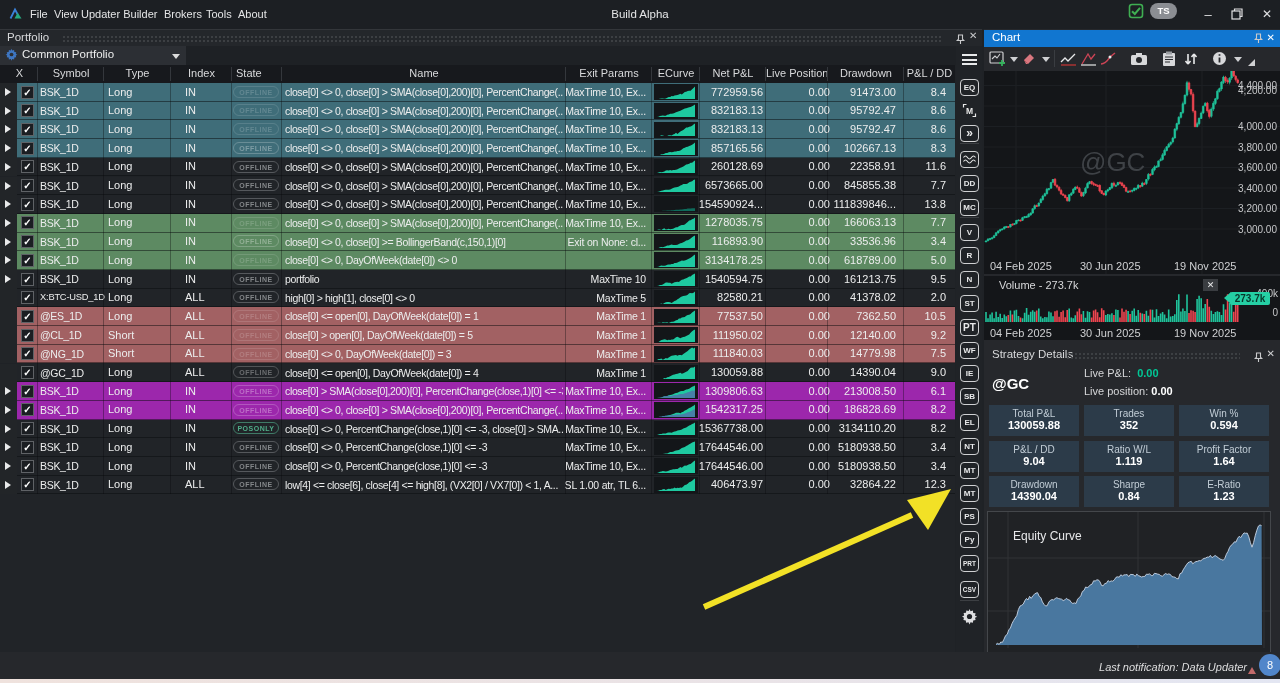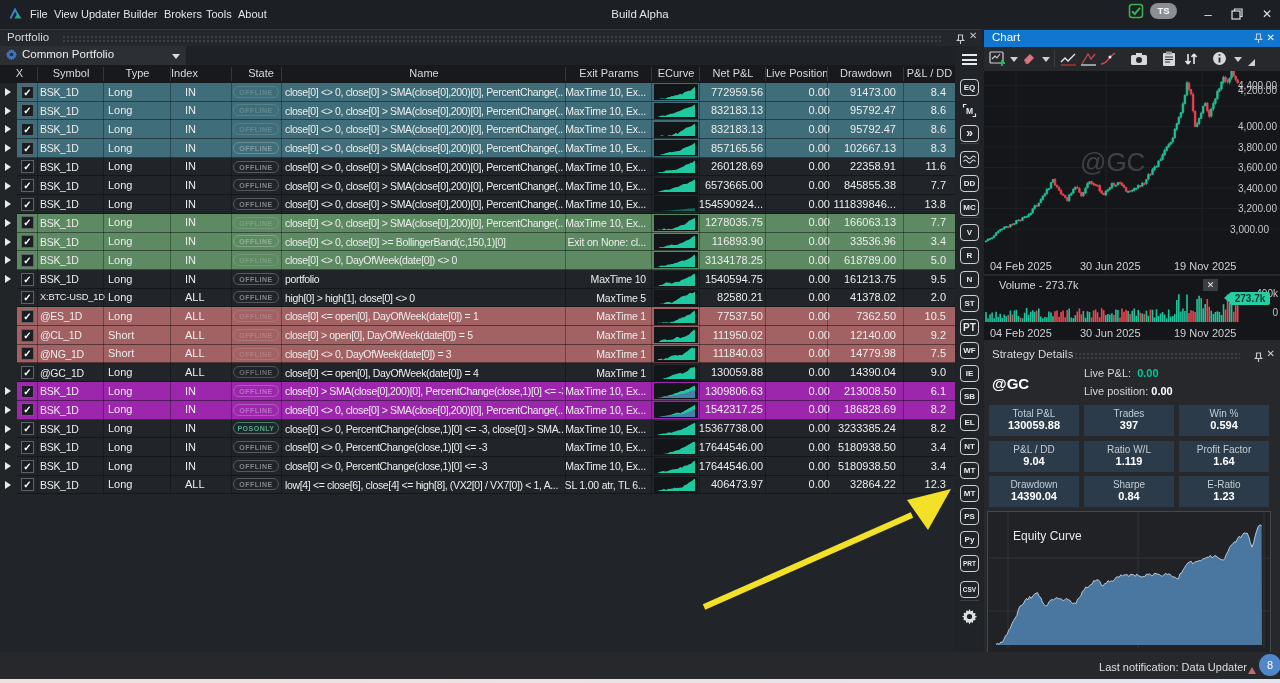--- a/index.html
+++ b/index.html
@@ -62,21 +62,21 @@
 .axlabel { position:absolute; font-size:10px; color:#c6c7c9; }
 .dlabel { position:absolute; font-size:10.5px; color:#cfd0d2; }
 #sdhdr { position:absolute; left:0; top:318px; width:296px; height:17px; background:#26282c; }
 #sdhdr .t { position:absolute; left:8px; top:1px; font-size:11.5px; color:#d7d8da; }
 #sddots { position:absolute; left:82px; right:40px; top:5px; height:8px;
   background-image:radial-gradient(#3e4145 0.7px, transparent 0.8px); background-size:4px 4px; }
 .statbox { position:absolute; width:90px; height:31px; background:#2c3b49; text-align:center; }
 .statbox .l { display:block; margin-top:3px; font-size:10px; color:#c2cdd6; }
 .statbox .v { display:block; font-size:11px; font-weight:bold; color:#fff; }
 #eqpanel { position:absolute; left:3px; top:482px; width:284px; height:144px; background:#202225; border:1px solid #44474b; }
-#statusbar { position:absolute; left:0; top:652px; width:1280px; height:27px; background:#26282c; }
+#statusbar { position:absolute; left:0; top:652px; width:1280px; height:27px; background:#26282c;font-style:italic; }
 #statusbar .t { position:absolute; right:33px; top:9px; font-size:11px; color:#dededf; }
 #bottomstrip { position:absolute; left:0; top:679px; width:1280px; height:4px;
   background:linear-gradient(90deg,#efe2dd,#e9e3e7 60%,#e3e6f2); }
 #notifbadge { position:absolute; left:1259px; top:654px; width:22px; height:22px; border-radius:50%; background:#5186ca; color:#fff; font-size:11px; text-align:center; line-height:22px; }
 .winbtn { position:absolute; top:0; height:29px; line-height:29px; color:#dfe0e2; text-align:center; }
 </style></head>
 <body>
 <div id="titlebar">
   <svg class="abs" style="left:9px;top:7px" width="14" height="14" viewBox="0 0 14 14">
     <path d="M1.5 11.5L6 2.5l3 5.5" stroke="#3b82d9" stroke-width="1.8" fill="none"></path>
@@ -118,22 +118,22 @@
       </svg>
     <span class="t">Common Portfolio</span>
     <i class="caret"></i>
   </div>
 </div>
 
 <div id="thead">
   <span style="left:8px;width:23px;text-align:center">X</span>
   <span style="left:38px;width:66px;text-align:center">Symbol</span>
   <span style="left:104px;width:67px;text-align:center">Type</span>
-  <span style="left:171px;width:61px;text-align:left">Index</span>
-  <span style="left:236px;width:50px;text-align:center">State</span>
+  <span style="left:171px;width:61px;text-align:center">Index</span>
+  <span style="left:236px;width:50px;">State</span>
   <span style="left:282px;width:284px;text-align:center">Name</span>
   <span style="left:566px;width:86px;text-align:center">Exit Params</span>
   <span style="left:652px;width:48px;text-align:center">ECurve</span>
   <span style="left:700px;width:66px;text-align:center">Net P&amp;L</span>
   <span style="left:766px;width:62px;text-align:center">Live Position</span>
   <span style="left:828px;width:76px;text-align:center">Drawdown</span>
   <span style="left:904px;width:51px;text-align:center">P&amp;L / DD</span>
   <i class="hsep" style="left:37px"></i>
     <i class="hsep" style="left:103px"></i>
   <i class="hsep" style="left:170px"></i>
@@ -516,21 +516,21 @@
       <span class="badge pos">POSONLY</span>
       <span class="cell cname">close[0] &lt;&gt; 0, PercentChange(close,1)[0] &lt;= -3, close[0] &gt; SMA...</span>
       <span class="cell cexit">MaxTime 10, Ex...</span>
       <span class="ecurve">
         <svg width="40" height="15" viewBox="0 0 40 15">
           <path d="M1 14L1.0 14.0L2.5 13.6L3.9 12.9L5.4 13.1L6.8 12.6L8.3 12.4L9.8 12.6L11.2 11.7L12.7 11.5L14.2 11.6L15.6 11.7L17.1 11.1L18.5 10.4L20.0 10.3L21.5 9.5L22.9 9.3L24.4 9.1L25.8 8.5L27.3 7.6L28.8 7.1L30.2 6.5L31.7 5.5L33.2 4.4L34.6 4.1L36.1 2.9L37.5 2.6L39.0 1.5L39 14Z" fill="#1ec9a0"></path>
         </svg>
       </span>
       <span class="cell cnet">15367738.00</span>
       <span class="cell clive">0.00</span>
-      <span class="cell cdd">3233385.24</span>
+      <span class="cell cdd">3134110.20</span>
       <span class="cell cpldd">8.2</span>
     </div>
 <div class="row dark" style="top:438.3px">
       <i class="acell"></i>
       <i class="arr"></i>
       <span class="cbx">✓</span>
       <span class="cell csym">BSK_1D</span>
       <span class="cell ctyp">Long</span>
       <span class="cell cidx">IN</span>
       <span class="badge vis">OFFLINE</span>
@@ -757,21 +757,21 @@
       </g>
       <text x="96" y="100" fill="#4d5156" font-size="26" font-family="Liberation Sans" opacity="0.75">@GC</text>
     </svg>
     <span class="axlabel" style="right:3px;top:9px">4,400.00</span>
     <span class="axlabel" style="right:3px;top:14px">4,200.00</span>
     <span class="axlabel" style="right:3px;top:50px">4,000.00</span>
     <span class="axlabel" style="right:3px;top:70.5px">3,800.00</span>
     <span class="axlabel" style="right:3px;top:91px">3,600.00</span>
     <span class="axlabel" style="right:3px;top:111.5px">3,400.00</span>
     <span class="axlabel" style="right:3px;top:132px">3,200.00</span>
-    <span class="axlabel" style="right:11px;top:152.5px">3,000.00</span>
+    <span class="axlabel" style="right:3px;top:152.5px">3,000.00</span>
     <span class="dlabel" style="left:6px;top:189px;font-size:11px">04 Feb 2025</span>
     <span class="dlabel" style="left:96px;top:189px;font-size:11px">30 Jun 2025</span>
     <span class="dlabel" style="left:190px;top:189px;font-size:11px">19 Nov 2025</span>
   </div>
 
   <div id="volbg">
     <svg class="abs" style="left:0;top:0" width="296" height="64" viewBox="0 0 296 64">
       <g transform="translate(1,4)">
         <path d="M0.2 32.0h1.6V42h-1.6ZM2.2 38.2h1.6V42h-1.6ZM4.3 34.4h1.6V42h-1.6ZM6.3 32.6h1.6V42h-1.6ZM8.3 38.2h1.6V42h-1.6ZM10.3 31.8h1.6V42h-1.6ZM12.4 37.1h1.6V42h-1.6ZM14.4 33.7h1.6V42h-1.6ZM16.4 38.0h1.6V42h-1.6ZM18.5 34.5h1.6V42h-1.6ZM20.5 36.3h1.6V42h-1.6ZM24.6 30.5h1.6V42h-1.6ZM28.6 30.6h1.6V42h-1.6ZM30.6 29.8h1.6V42h-1.6ZM32.7 35.9h1.6V42h-1.6ZM36.7 38.3h1.6V42h-1.6ZM38.8 32.8h1.6V42h-1.6ZM40.8 28.0h1.6V42h-1.6ZM42.8 34.8h1.6V42h-1.6ZM44.9 31.7h1.6V42h-1.6ZM46.9 30.3h1.6V42h-1.6ZM48.9 31.7h1.6V42h-1.6ZM53.0 28.5h1.6V42h-1.6ZM55.0 36.4h1.6V42h-1.6ZM57.0 38.3h1.6V42h-1.6ZM59.1 36.9h1.6V42h-1.6ZM61.1 37.2h1.6V42h-1.6ZM63.1 31.5h1.6V42h-1.6ZM65.2 32.6h1.6V42h-1.6ZM67.2 36.2h1.6V42h-1.6ZM83.4 28.4h1.6V42h-1.6ZM85.5 37.4h1.6V42h-1.6ZM87.5 38.2h1.6V42h-1.6ZM89.5 35.2h1.6V42h-1.6ZM97.6 31.0h1.6V42h-1.6ZM99.7 37.7h1.6V42h-1.6ZM101.7 31.2h1.6V42h-1.6ZM103.7 31.9h1.6V42h-1.6ZM120.0 34.9h1.6V42h-1.6ZM122.0 34.0h1.6V42h-1.6ZM124.0 34.6h1.6V42h-1.6ZM126.1 33.2h1.6V42h-1.6ZM130.1 29.6h1.6V42h-1.6ZM132.1 29.9h1.6V42h-1.6ZM142.3 31.1h1.6V42h-1.6ZM146.4 30.8h1.6V42h-1.6ZM148.4 28.4h1.6V42h-1.6ZM150.4 35.7h1.6V42h-1.6ZM152.4 30.0h1.6V42h-1.6ZM156.5 33.4h1.6V42h-1.6ZM160.6 30.8h1.6V42h-1.6ZM162.6 35.7h1.6V42h-1.6ZM166.7 29.8h1.6V42h-1.6ZM168.7 37.6h1.6V42h-1.6ZM170.7 29.2h1.6V42h-1.6ZM172.7 35.9h1.6V42h-1.6ZM174.8 33.6h1.6V42h-1.6ZM176.8 32.1h1.6V42h-1.6ZM178.8 34.5h1.6V42h-1.6ZM180.9 38.2h1.6V42h-1.6ZM182.9 29.6h1.6V42h-1.6ZM184.9 36.4h1.6V42h-1.6ZM187.0 35.9h1.6V42h-1.6ZM189.0 34.2h1.6V42h-1.6ZM191.0 19.9h1.6V42h-1.6ZM193.0 14.2h1.6V42h-1.6ZM195.1 31.6h1.6V42h-1.6ZM197.1 28.6h1.6V42h-1.6ZM199.1 30.9h1.6V42h-1.6ZM201.2 14.5h1.6V42h-1.6ZM211.3 19.0h1.6V42h-1.6ZM213.3 15.7h1.6V42h-1.6ZM215.4 18.3h1.6V42h-1.6ZM217.4 28.3h1.6V42h-1.6ZM219.4 23.9h1.6V42h-1.6ZM225.5 30.8h1.6V42h-1.6ZM227.6 33.9h1.6V42h-1.6ZM229.6 32.0h1.6V42h-1.6ZM231.6 31.2h1.6V42h-1.6ZM233.6 31.9h1.6V42h-1.6ZM235.7 35.0h1.6V42h-1.6ZM237.7 24.3h1.6V42h-1.6ZM243.8 22.9h1.6V42h-1.6ZM245.8 19.4h1.6V42h-1.6Z" fill="#1fc39b"></path>
         <path d="M22.5 35.1h1.6V42h-1.6ZM26.6 34.5h1.6V42h-1.6ZM34.7 37.6h1.6V42h-1.6ZM50.9 30.6h1.6V42h-1.6ZM69.2 31.2h1.6V42h-1.6ZM71.2 30.4h1.6V42h-1.6ZM73.3 36.7h1.6V42h-1.6ZM75.3 32.1h1.6V42h-1.6ZM77.3 30.6h1.6V42h-1.6ZM79.4 37.3h1.6V42h-1.6ZM81.4 29.9h1.6V42h-1.6ZM91.5 31.4h1.6V42h-1.6ZM93.6 28.4h1.6V42h-1.6ZM95.6 34.3h1.6V42h-1.6ZM105.8 37.4h1.6V42h-1.6ZM107.8 30.4h1.6V42h-1.6ZM109.8 29.6h1.6V42h-1.6ZM111.8 32.2h1.6V42h-1.6ZM113.9 37.2h1.6V42h-1.6ZM115.9 28.2h1.6V42h-1.6ZM117.9 30.3h1.6V42h-1.6ZM128.1 34.9h1.6V42h-1.6ZM134.2 37.4h1.6V42h-1.6ZM136.2 28.4h1.6V42h-1.6ZM138.2 31.8h1.6V42h-1.6ZM140.3 29.8h1.6V42h-1.6ZM144.3 33.9h1.6V42h-1.6ZM154.5 32.8h1.6V42h-1.6ZM158.5 33.9h1.6V42h-1.6ZM164.6 29.6h1.6V42h-1.6ZM203.2 32.9h1.6V42h-1.6ZM205.2 30.3h1.6V42h-1.6ZM207.3 30.7h1.6V42h-1.6ZM209.3 31.9h1.6V42h-1.6ZM221.5 19.1h1.6V42h-1.6ZM223.5 26.7h1.6V42h-1.6ZM239.7 29.4h1.6V42h-1.6ZM241.8 14.3h1.6V42h-1.6ZM247.9 31.8h1.6V42h-1.6ZM249.9 14.8h1.6V42h-1.6ZM251.9 23.0h1.6V42h-1.6Z" fill="#ef4550"></path>
@@ -798,21 +798,21 @@
   </div>
   <div class="abs" style="left:8px;top:346px;font-size:15px;font-weight:bold;color:#fff">@GC</div>
   <div class="abs" style="left:100px;top:338px;font-size:11px;color:#d6d7d9">Live P&amp;L: <b style="color:#00c896">&nbsp;0.00</b></div>
   <div class="abs" style="left:100px;top:356px;font-size:11px;color:#d6d7d9">Live position: <b style="color:#fff">0.00</b></div>
   <div class="statbox" style="left:5px;top:376.0px">
       <span class="l">Total P&amp;L</span>
       <span class="v">130059.88</span>
     </div>
   <div class="statbox" style="left:100px;top:376.0px">
       <span class="l">Trades</span>
-      <span class="v">397</span>
+      <span class="v">352</span>
     </div>
   <div class="statbox" style="left:195px;top:376.0px">
       <span class="l">Win %</span>
       <span class="v">0.594</span>
     </div>
   <div class="statbox" style="left:5px;top:411.5px">
       <span class="l">P&amp;L / DD</span>
       <span class="v">9.04</span>
     </div>
   <div class="statbox" style="left:100px;top:411.5px">

